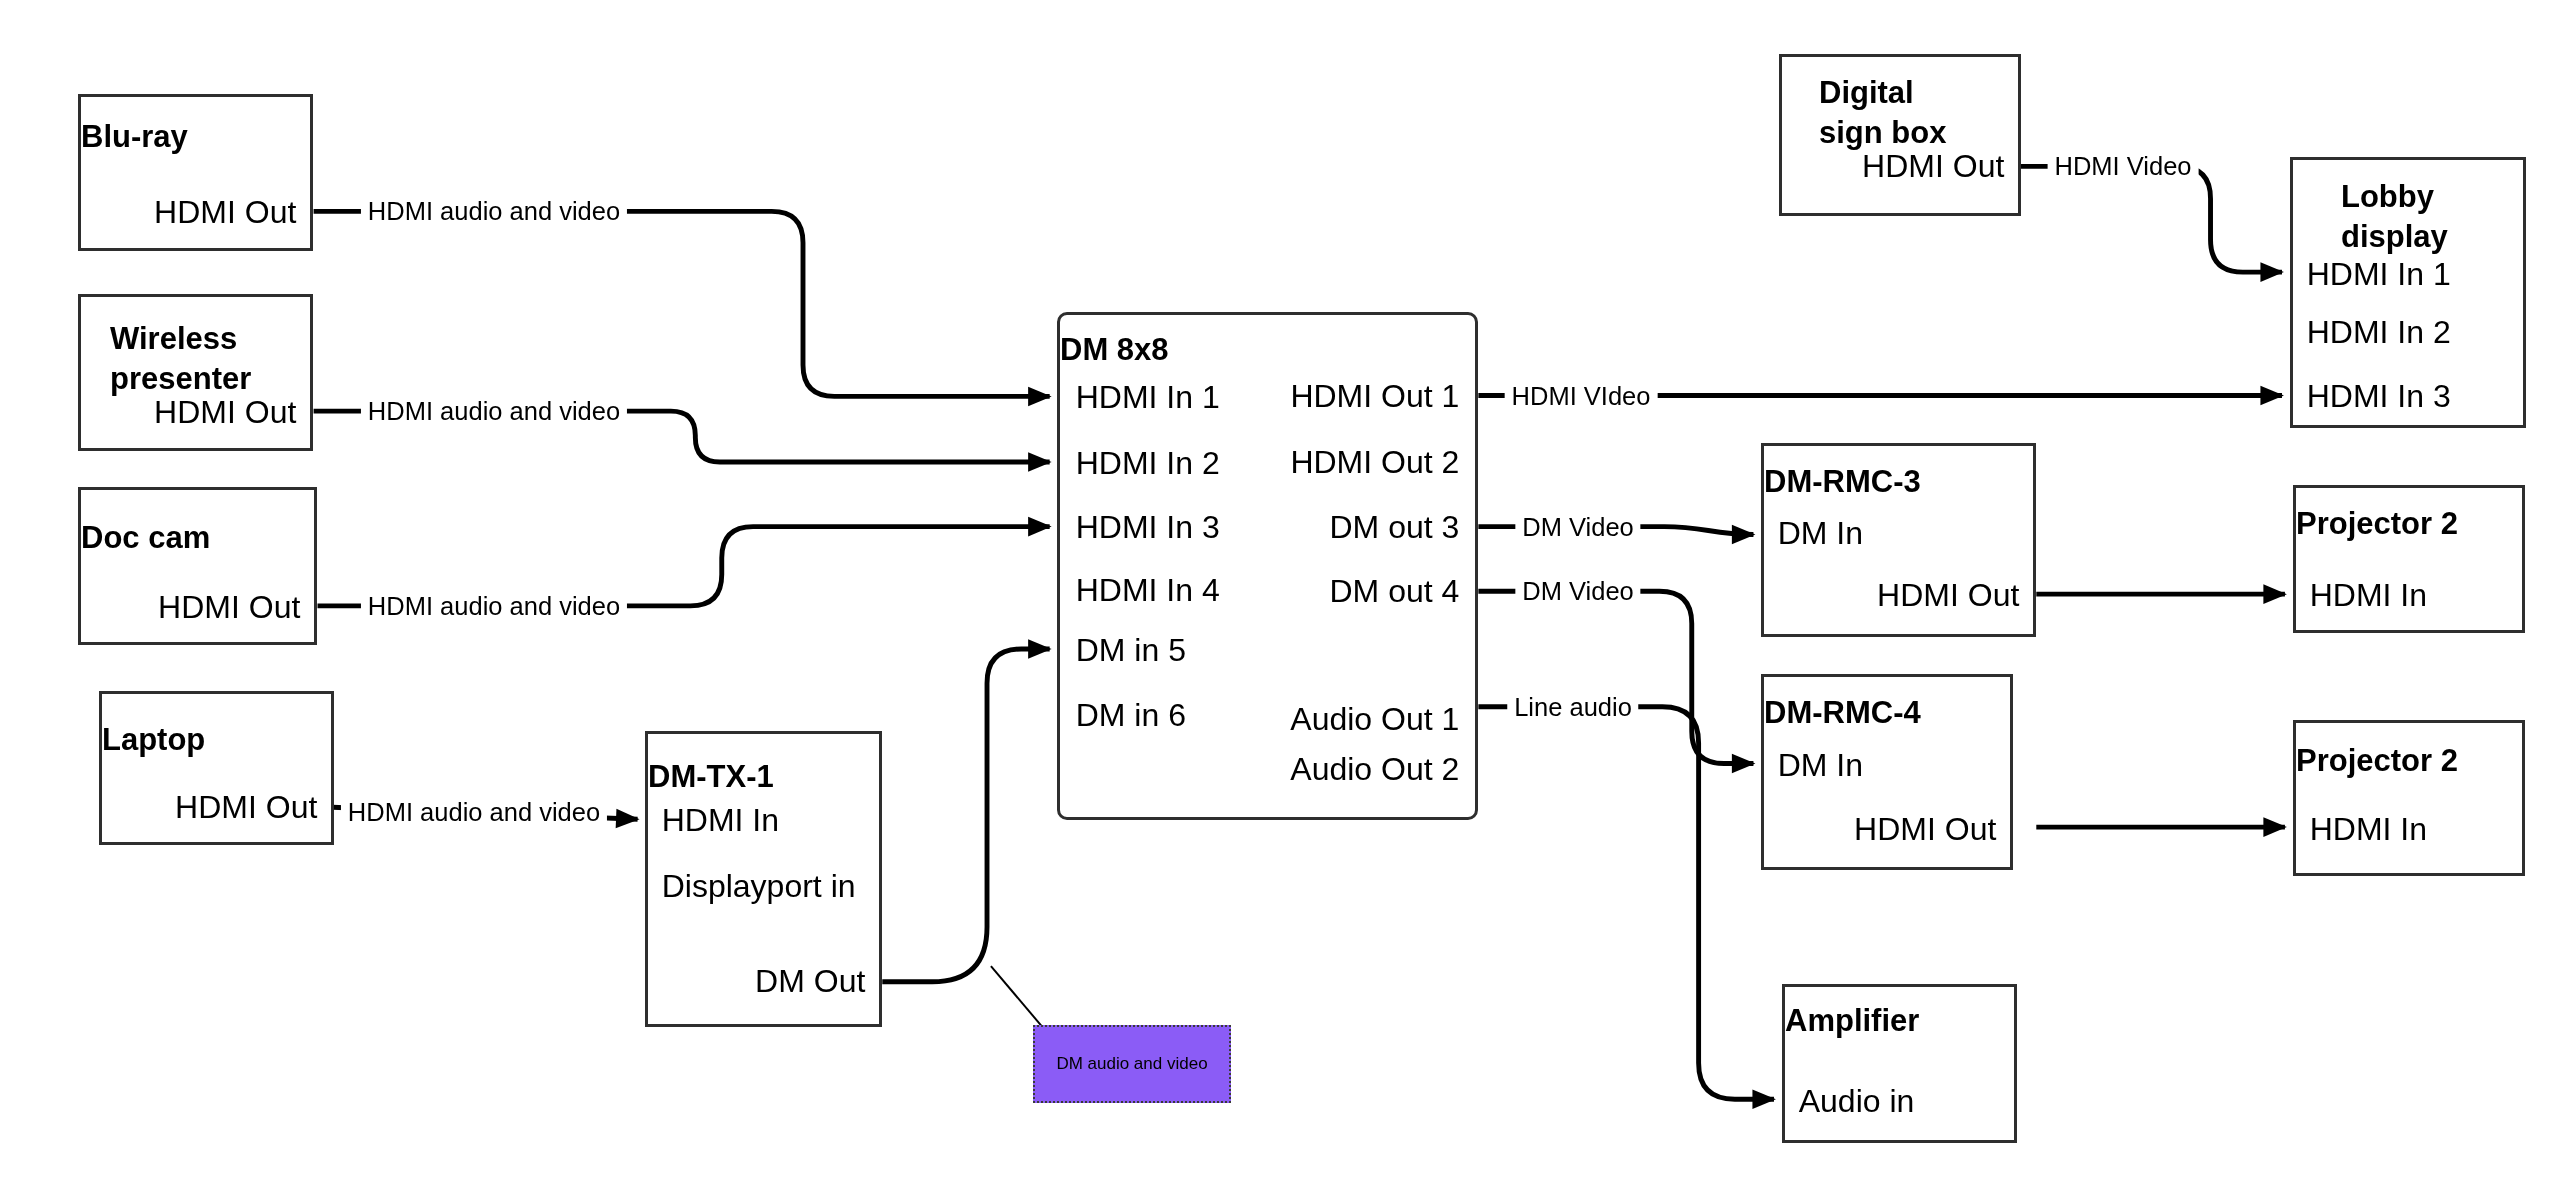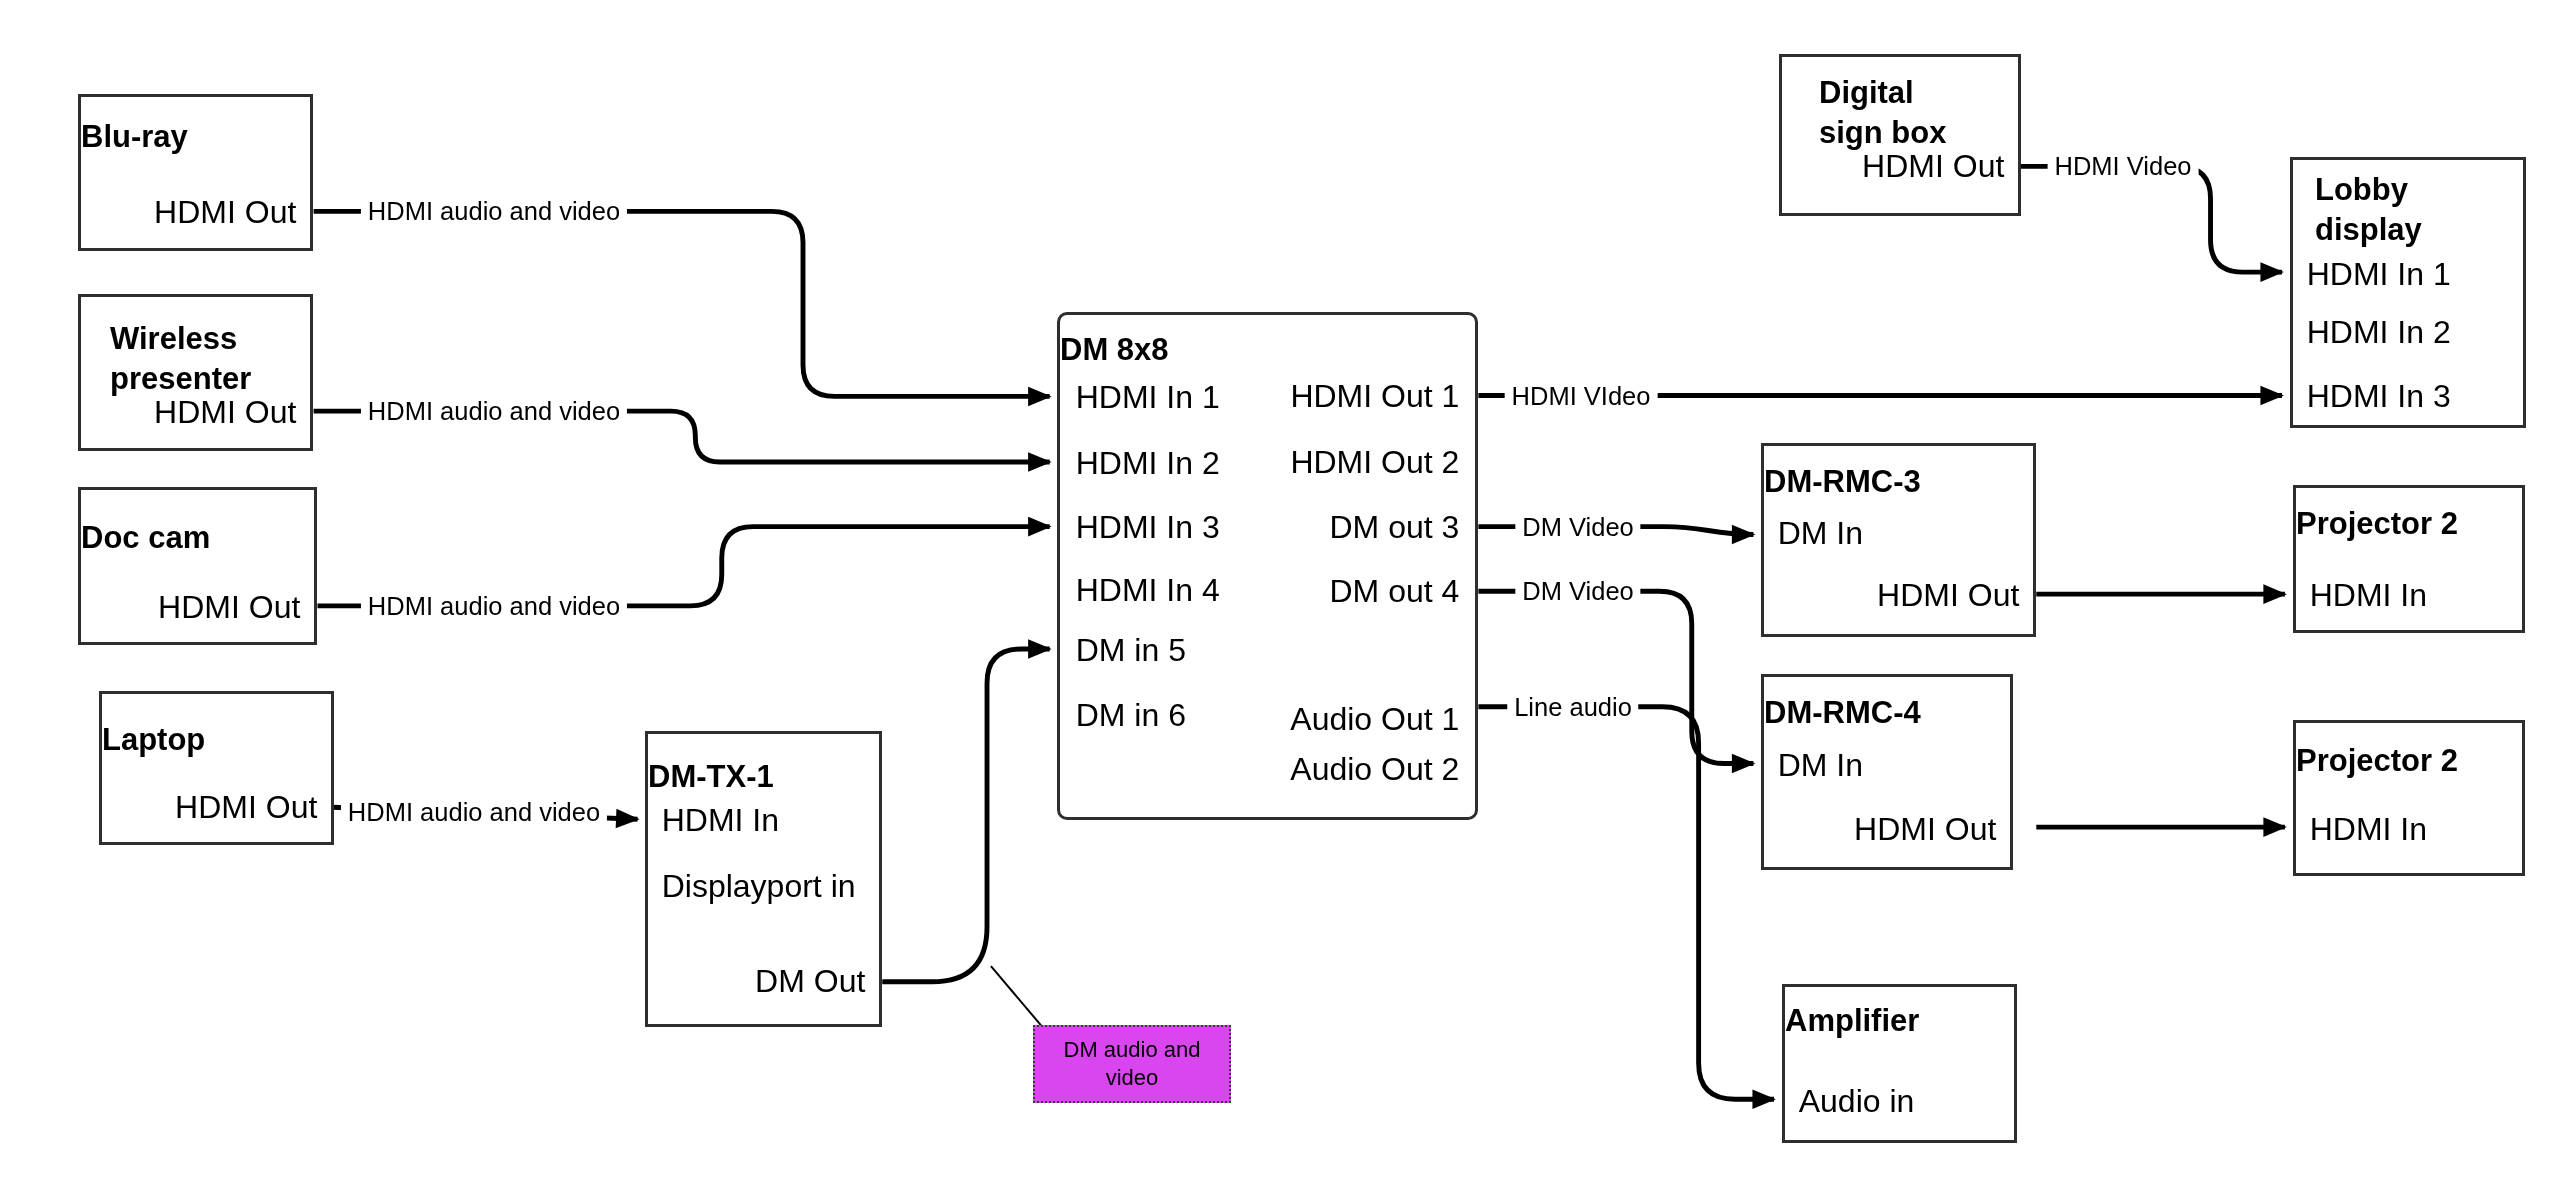--- a/index.html
+++ b/index.html
@@ -21,23 +21,23 @@
     transform:translateY(-50%);
   }
   .pl{left:15.7px;}
   .pr{right:15.7px;}
   .elabel{
     position:absolute;transform:translate(-50%,-50%);
     background:#ffffff;font-size:25.5px;line-height:29px;
     white-space:nowrap;padding:0 6.9px;
   }
   .note{
-    position:absolute;border:2px dotted #3a3a3a;background:#d946ef;
+    position:absolute;border:2px dotted #3a3a3a;background:#8b5cf6;
     box-sizing:border-box;display:flex;align-items:center;justify-content:center;
-    text-align:center;font-size:22px;line-height:28px;padding:5.9px 13.7px;
+    text-align:center;font-size:17px;line-height:28px;padding:5.9px 13.7px;
   }
 </style>
 </head>
 <body>
 
 <svg id="wires" viewBox="0 0 2631 1227" xmlns="http://www.w3.org/2000/svg">
   <defs>
     <marker id="arr" markerUnits="userSpaceOnUse" markerWidth="30" markerHeight="26" refX="24" refY="12" orient="auto">
       <path d="M2,2 L26,12 L2,22 Z" fill="#000"></path>
     </marker>
@@ -101,21 +101,21 @@
   <span class="port pr" style="top:392px;margin-top:12px;">Audio Out 1</span>
   <span class="port pr" style="top:454px;">Audio Out 2</span>
 </div>
 
 <div class="node" style="left:1779px;top:54px;width:242px;height:162px;">
   <div class="title" style="top:15.7px;padding:0 37px;">Digital sign box</div>
   <span class="port pr" style="top:109px;right:13.7px;">HDMI Out</span>
 </div>
 
 <div class="node" style="left:2290px;top:157px;width:236px;height:271px;">
-  <div class="title" style="top:10px;padding:0 22px;">Lobby display</div>
+  <div class="title" style="top:17px;padding:0 48px;">Lobby display</div>
   <span class="port pl" style="top:114px;left:13.7px;">HDMI In 1</span>
   <span class="port pl" style="top:172px;left:13.7px;">HDMI In 2</span>
   <span class="port pl" style="top:236px;left:13.7px;">HDMI In 3</span>
 </div>
 
 <div class="node" style="left:1761px;top:443px;width:275px;height:194px;">
   <div class="title" style="top:15.7px;">DM-RMC-3</div>
   <span class="port pl" style="top:87px;left:13.7px;">DM In</span>
   <span class="port pr" style="top:149px;right:13.7px;">HDMI Out</span>
 </div>

